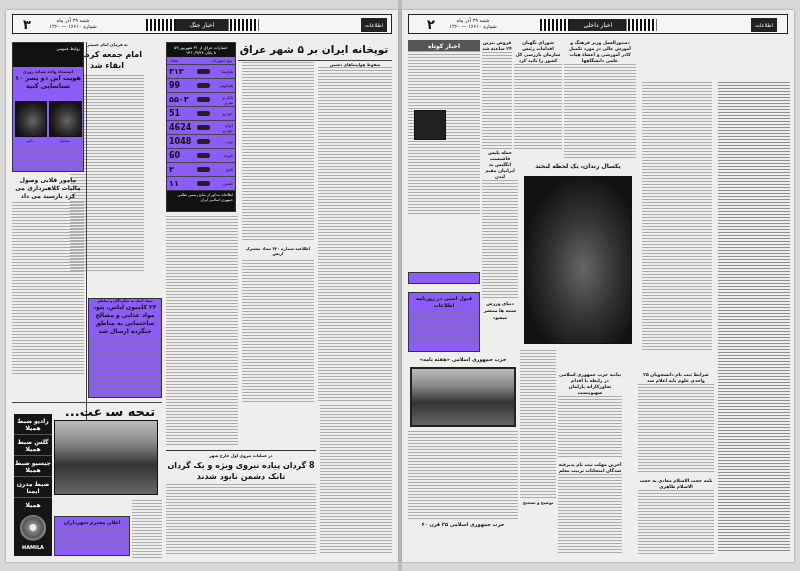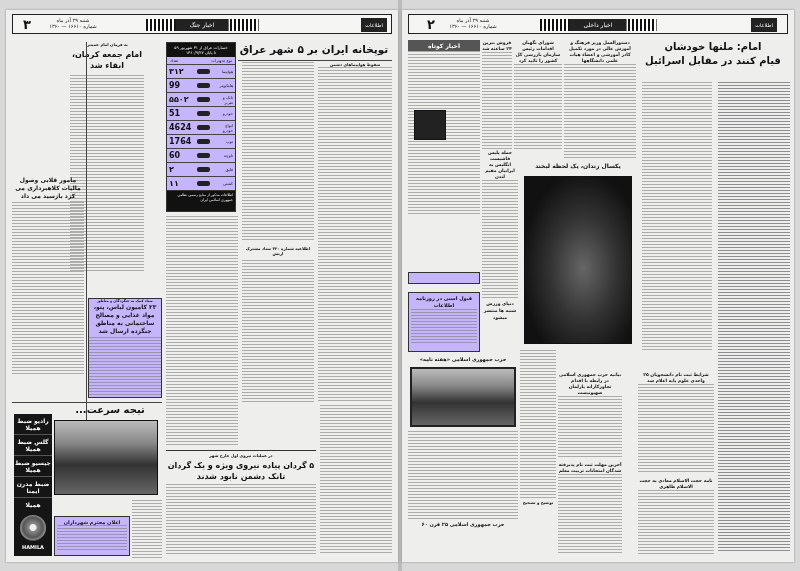--- a/index.html
+++ b/index.html
@@ -9,21 +9,21 @@
   #p-left{left:6px;width:392px}
   #p-right{left:402px;width:392px}
   .gutter{position:absolute;left:398px;top:0;width:4px;height:571px;background:#bbb}
   .hdr{position:absolute;top:4px;left:6px;right:6px;height:20px;border:1px solid #222;background:#f5f5f3}
   .hdr .date{position:absolute;top:2px;font-size:5px;line-height:6px;text-align:center;width:60px}
   .hdr .pgno{position:absolute;top:2px;font-size:13px;font-weight:bold}
   .hdr .sect{position:absolute;top:4px;left:50%;transform:translateX(-50%);height:12px;padding:0 30px;
     background:repeating-linear-gradient(90deg,#111 0 2px,#fff 2px 4px)}
   .hdr .sect span{display:block;background:#222;color:#fff;font-size:6px;line-height:12px;padding:0 14px;direction:rtl}
   .hdr .logo{position:absolute;top:3px;width:26px;height:14px;background:#222;color:#fff;font-size:5px;line-height:14px;text-align:center}
-  .box{position:absolute;border:1px solid #333;background:#c4b5fd;overflow:hidden}
+  .box{position:absolute;border:1px solid #333;background:#8b5cf6;overflow:hidden}
   .col{position:absolute;overflow:hidden}
   .txt{direction:rtl;text-align:justify;font-size:4px;line-height:5px;color:#444;
     background:repeating-linear-gradient(180deg,#777 0 1px,transparent 1px 3px);background-clip:content-box;height:100%;opacity:.55}
   .head{direction:rtl;text-align:center;font-weight:bold;color:#111;font-family:"DejaVu Sans",sans-serif}
   .photo{position:absolute;background:radial-gradient(ellipse at 55% 55%,#666 0,#333 40%,#111 75%);border:1px solid #111}
   .photo.light{background:linear-gradient(180deg,#bbb 0,#888 30%,#333 60%,#666 100%)}
   .vr{position:absolute;width:1px;background:#444}
   .hr{position:absolute;height:1px;background:#444}
   table.stats{border-collapse:collapse;width:100%;direction:rtl}
   table.stats td{border-top:1px solid #444;height:14px;font-size:8px;font-weight:bold;padding:0 2px;vertical-align:middle}
@@ -111,21 +111,21 @@
             <td class="ic">
               <i></i>
             </td>
             <td class="val">4624</td>
           </tr>
       <tr>
             <td class="lbl">توپ</td>
             <td class="ic">
               <i></i>
             </td>
-            <td class="val">1764</td>
+            <td class="val">1048</td>
           </tr>
       <tr>
             <td class="lbl">ناوچه</td>
             <td class="ic">
               <i></i>
             </td>
             <td class="val">60</td>
           </tr>
       <tr>
             <td class="lbl">قایق</td>
@@ -156,34 +156,48 @@
       <div class="txt"></div>
     </div>
 
   <div class="col" style="left:64px;top:32px;width:74px;height:230px">
     <div class="head" style="font-size:4px">به فرمان امام خمینی</div>
     <div class="head" style="font-size:8px;line-height:11px;margin:2px 0 4px">امام جمعه کرمان، ابقاء شد</div>
     <div class="txt"></div>
   </div>
   <div class="vr" style="left:80px;top:32px;height:440px"></div>
 
+  <div class="box" style="left:6px;top:32px;width:72px;height:130px">
+    <div style="height:24px;background:#111;color:#fff;font-size:4px;direction:rtl;padding:3px">
+      <span>روابط عمومی</span>
+    </div>
+    <div class="head" style="font-size:4px;margin-top:2px">استمداد واحد شبانه روزی</div>
+    <div class="head" style="font-size:6.5px;line-height:8px">هویت این دو پسر ۱۰ شناسایی کنید</div>
+    <div class="photo" style="left:2px;top:58px;width:32px;height:36px"></div>
+    <div class="photo" style="left:36px;top:58px;width:33px;height:36px"></div>
+    <div style="position:absolute;top:96px;left:0;width:100%;display:flex;justify-content:space-around;font-size:3.5px">
+      <span>ناصر</span>
+      <span>سیامک</span>
+    </div>
+    <div class="txt" style="position:absolute;top:102px;left:2px;right:2px;height:26px"></div>
+  </div>
   <div class="col" style="left:6px;top:164px;width:72px;height:200px">
     <div class="head" style="font-size:6px;line-height:8px;margin:2px 0">مامور قلابی وصول مالیات کلاهبرداری می کرد بازسید می داد</div>
     <div class="txt"></div>
   </div>
 
   <div class="box" style="left:82px;top:288px;width:74px;height:100px">
     <div class="head" style="font-size:3.5px">ستاد کمک به جنگزدگان و مناطق</div>
     <div class="head" style="font-size:6px;line-height:8px;margin-bottom:2px">۲۳ کامیون لباس، پتو، مواد غذایی و مصالح ساختمانی به مناطق جنگزده ارسال شد</div>
     <div class="txt"></div>
   </div>
   <div class="hr" style="left:6px;top:392px;width:150px"></div>
 
   <div class="col" style="left:50px;top:394px;width:108px;height:12px">
-    <div class="head" style="font-size:10px">تیجه سرعت...</div>
+    <div class="head" style="font-size:13px">تیجه سرعت...</div>
   </div>
   <div class="photo light" style="left:48px;top:410px;width:104px;height:75px"></div>
   <div class="box" style="left:48px;top:506px;width:76px;height:40px;padding:2px">
     <div class="head" style="font-size:5px">اعلان محترم شهرداران</div>
     <div class="txt" style="height:26px"></div>
   </div>
   <div class="col" style="left:126px;top:490px;width:30px;height:60px">
       <div class="txt"></div>
     </div>
 
@@ -192,45 +206,41 @@
     <div>گلس ضبط همیلا</div>
     <div>جیسیو ضبط همیلا</div>
     <div>ضبط مدرن ایمنا</div>
     <div style="border:none">همیلا</div>
     <div class="disc"></div>
     <div style="border:none;font-size:5px">HAMILA</div>
   </div>
 
   <div class="box" style="left:160px;top:440px;width:150px;height:108px;border-width:1px 0 0 0;background:transparent">
     <div class="head" style="font-size:4px;margin-top:2px">در عملیات نیروی اول خارج شهر</div>
-    <div class="head" style="font-size:8px;line-height:11px;margin:2px 0">۵ گردان پیاده نیروی ویژه و یک گردان تانک دشمن نابود شدند</div>
+    <div class="head" style="font-size:8px;line-height:11px;margin:2px 0">8 گردان پیاده نیروی ویژه و یک گردان تانک دشمن نابود شدند</div>
     <div class="txt" style="height:70px"></div>
   </div>
   <div class="col" style="left:314px;top:395px;width:72px;height:150px">
       <div class="txt"></div>
     </div>
 </div>
 
 <div class="page" id="p-right">
   <div class="hdr">
     <span class="pgno" style="left:18px">۲</span>
     <div class="date" style="left:34px">
       <div>شنبه ۲۹ آذر ماه</div>
       <div>۱۳۶۰ — شماره ۱۶۶۱۰</div>
     </div>
     <div class="sect">
         <span>اخبار داخلی</span>
       </div>
     <div class="logo" style="right:10px">اطلاعات</div>
   </div>
 
-  <div class="col" style="left:236px;top:30px;width:150px;height:40px">
-    <div class="head" style="font-size:10px;line-height:14px">امام: ملتها خودشان</div>
-    <div class="head" style="font-size:10px;line-height:14px">قیام کنند در مقابل اسرائیل</div>
-  </div>
   <div class="col" style="left:240px;top:72px;width:70px;height:270px">
       <div class="txt"></div>
     </div>
   <div class="col" style="left:316px;top:72px;width:72px;height:470px">
       <div class="txt" style="opacity:.8"></div>
     </div>
 
   <div class="col" style="left:162px;top:30px;width:72px;height:118px">
     <div class="head" style="font-size:4.5px;line-height:6px">دستورالعمل وزیر فرهنگ و آموزش عالی در مورد تکمیل کادر آموزشی و اعضاء هیات علمی دانشگاهها</div>
     <div class="txt"></div>

